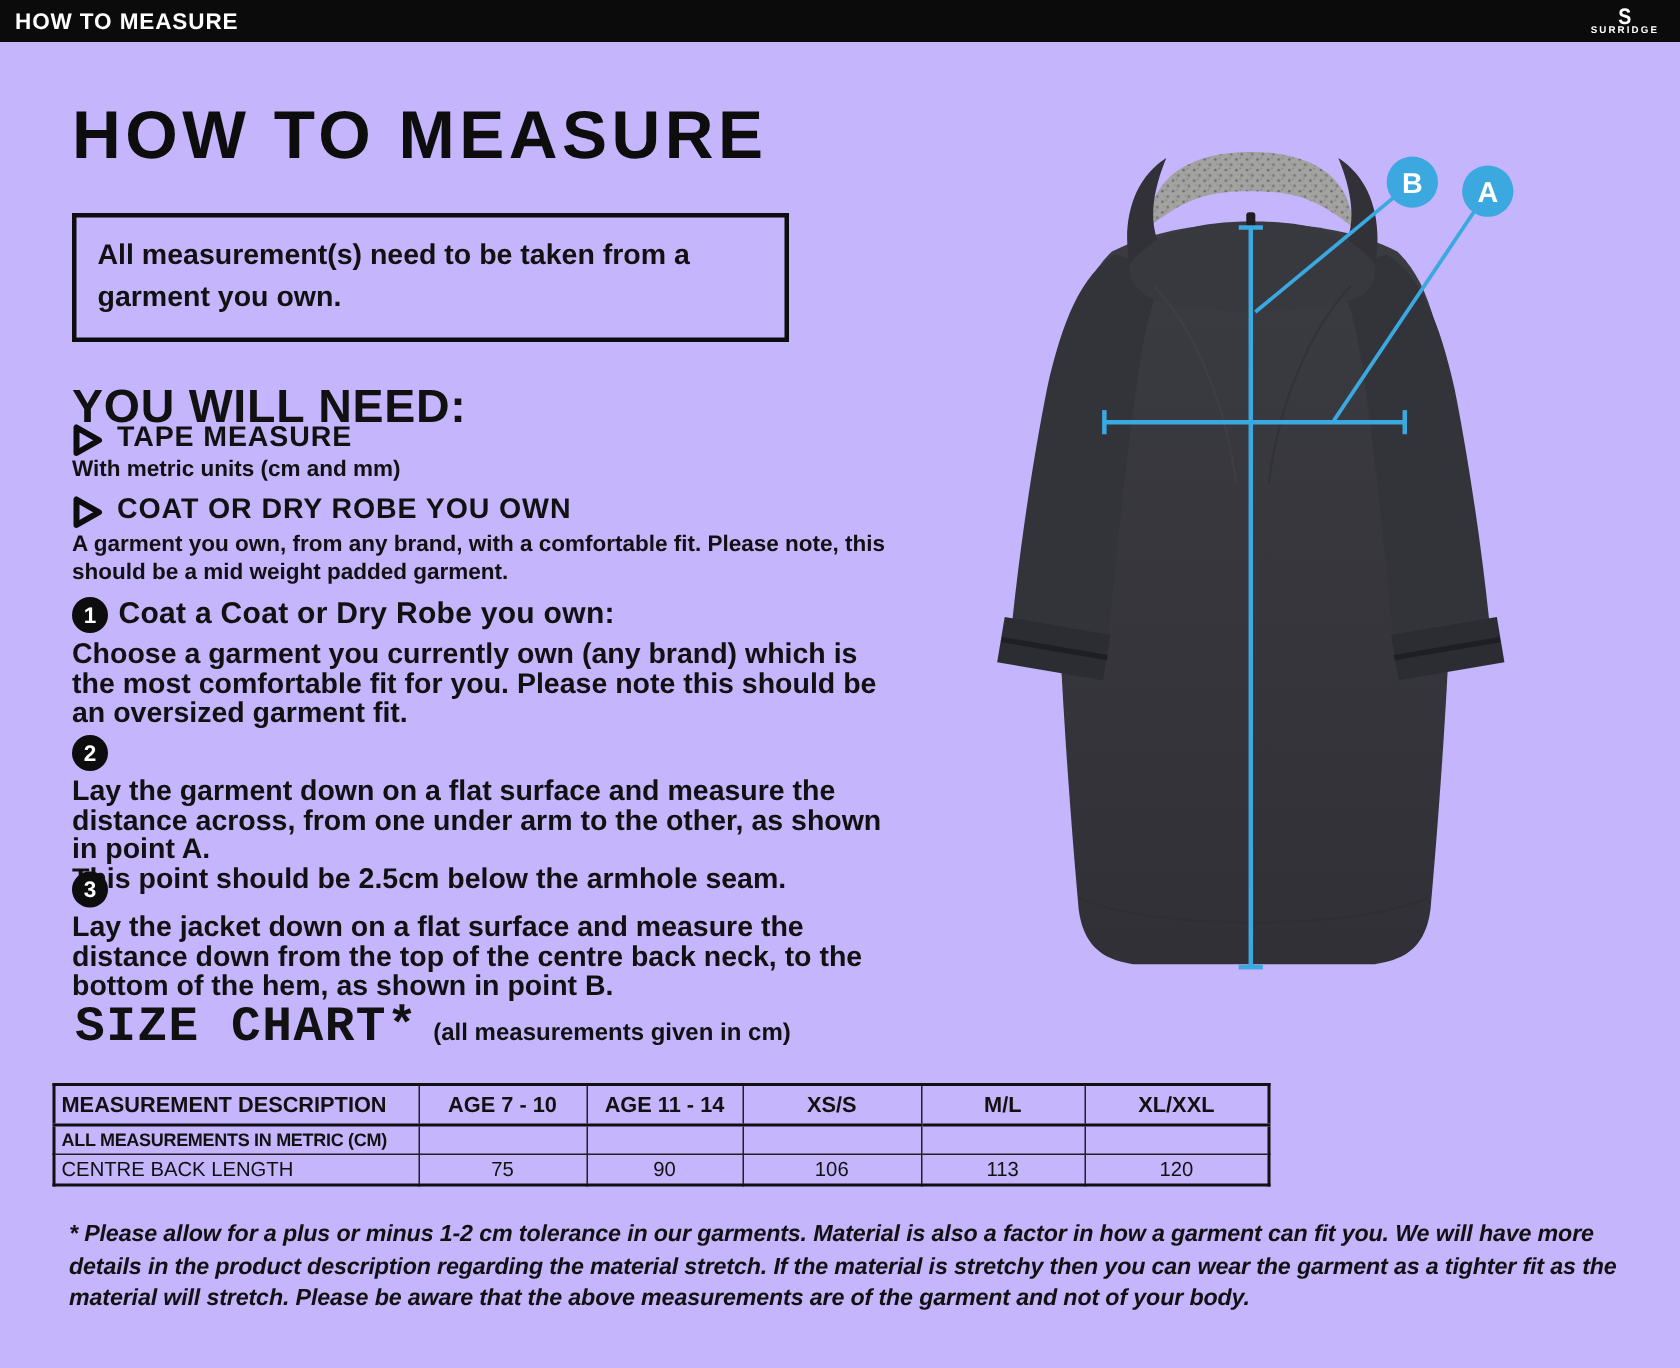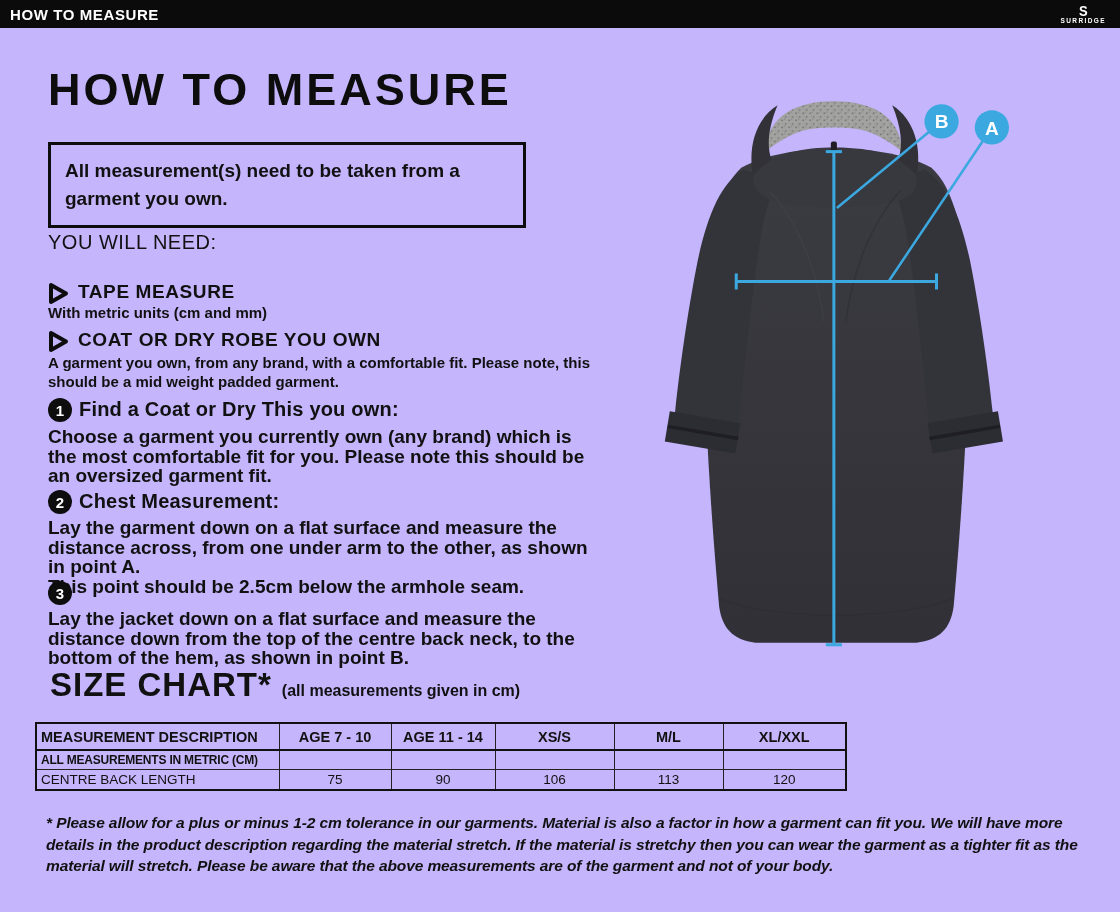--- a/index.html
+++ b/index.html
@@ -20,33 +20,33 @@
   
   .h1{
     position:absolute;left:48px;top:64px;font-size:45px;font-weight:800;
     letter-spacing:3px;color:#0d0d0d;white-space:nowrap;
   }
   .notice{
     position:absolute;left:48px;top:142px;width:478px;border:3px solid #0d0d0d;
     padding:12px 14px;font-size:19px;font-weight:bold;line-height:28px;
   }
   .h2{
-    position:absolute;left:48px;top:231px;font-size:20px;font-weight:400;letter-spacing:.5px;
+    position:absolute;left:48px;top:253px;font-size:31px;font-weight:700;letter-spacing:.5px;
   }
   .tri-icon{position:absolute;left:48px;width:21px;height:23px;}
   .need-title{position:absolute;left:78px;font-size:19px;font-weight:800;letter-spacing:.6px;white-space:nowrap;text-align:center;}
   .small-bold{position:absolute;left:48px;font-size:15px;font-weight:bold;line-height:19px;width:545px;}
   .step-badge{
     position:absolute;left:48px;width:24px;height:24px;border-radius:50%;background:#0d0d0d;
     color:#fff;font-size:15px;font-weight:bold;display:flex;align-items:center;justify-content:center;
   }
   .step-title{position:absolute;left:79px;font-size:20px;font-weight:800;letter-spacing:.2px;white-space:nowrap;}
   .step-desc{position:absolute;left:48px;font-size:19px;font-weight:bold;line-height:19.5px;width:548px;white-space:pre-line;}
   .sizechart-line{position:absolute;left:50px;top:666px;display:flex;align-items:baseline;gap:10px;}
-  .sizechart-h{font-size:33px;font-weight:800;letter-spacing:1px;}
+  .sizechart-h{font-size:33px;font-weight:800;letter-spacing:1px;font-family:Liberation Mono, monospace;}
   .sizechart-sub{font-size:16px;font-weight:800;}
   
   .sc-table{
     position:absolute;left:35px;top:722px;width:810px;border-collapse:collapse;table-layout:fixed;
     font-family:"Liberation Sans",sans-serif;
   }
   .sc-table,{border:2px solid #111;}
   .sc-table{border:2px solid #111;}
   .sc-table th,.sc-table td{border:1px solid #222;text-align:center;padding:2px 4px;overflow:hidden;white-space:nowrap;}
   .sc-table thead th{font-size:14.5px;font-weight:bold;height:27px;border-bottom:2px solid #111;}
@@ -84,25 +84,24 @@
   <div class="need-title" style="top:281px">TAPE MEASURE</div>
   <div class="small-bold" style="top:303px">With metric units (cm and mm)</div>
 
   <svg class="tri-icon" style="top:330px" viewBox="0 0 21 23">
     <polygon points="3,3 3,20 18,11.5" fill="none" stroke="#0d0d0d" stroke-width="4" stroke-linejoin="round"></polygon>
   </svg>
   <div class="need-title" style="top:329px">COAT OR DRY ROBE YOU OWN</div>
   <div class="small-bold" style="top:353px">A garment you own, from any brand, with a comfortable fit. Please note, this should be a mid weight padded garment.</div>
 
   <div class="step-badge" style="top:398px">1</div>
-  <div class="step-title" style="top:398px">Find a Coat or Dry This you own:</div>
+  <div class="step-title" style="top:398px">Coat a Coat or Dry Robe you own:</div>
   <div class="step-desc" style="top:427px">Choose a garment you currently own (any brand) which is the most comfortable fit for you. Please note this should be an oversized garment fit.</div>
 
   <div class="step-badge" style="top:490px">2</div>
-  <div class="step-title" style="top:490px">Chest Measurement:</div>
   <div class="step-desc" style="top:518px">Lay the garment down on a flat surface and measure the distance across, from one under arm to the other, as shown in point A.
 This point should be 2.5cm below the armhole seam.</div>
 
   <div class="step-badge" style="top:581px">3</div>
   <div class="step-desc" style="top:609px">Lay the jacket down on a flat surface and measure the distance down from the top of the centre back neck, to the bottom of the hem, as shown in point B.</div>
 
   <div class="sizechart-line">
     <span class="sizechart-h">SIZE CHART*</span>
     <span class="sizechart-sub">(all measurements given in cm)</span>
   </div>

